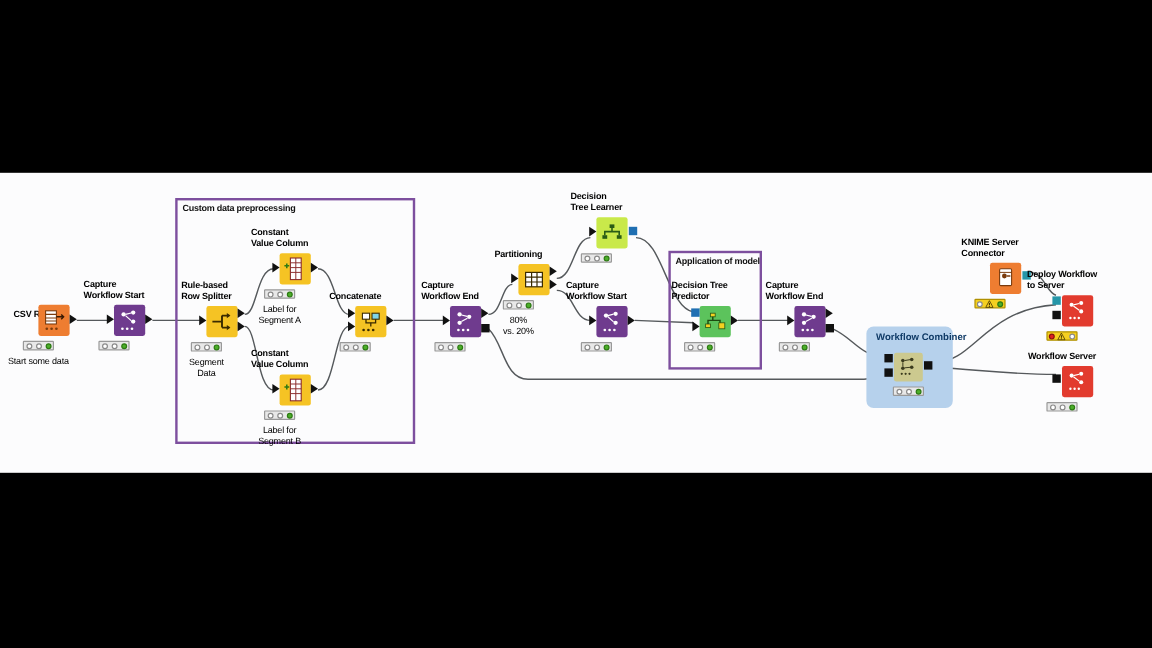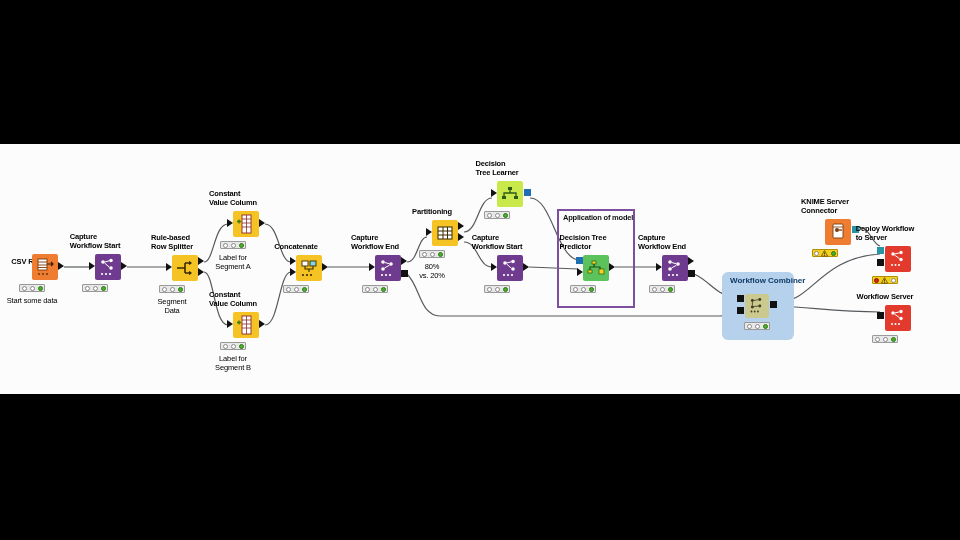--- a/index.html
+++ b/index.html
@@ -183,20 +183,23 @@
 
       <path class="wire" d="M 694 130 C 712 138 716 153 740 154"></path>
 
       <path class="wire" d="M 779 158 C 812 158 820 114 880 110"></path>
 
       <path class="wire" d="M 779 162 C 816 164 840 168 880 168"></path>
 
       <path class="wire" d="M 858 83 C 870 83 872 100 880 102"></path>
     </svg>
 
+    <div class="group-box" style="left:146px; top:21px; width:200px; height:205px; border-color:#7d4f9e;">
+      <span class="group-label">Custom data preprocessing</span>
+    </div>
 
     <div class="group-box" style="left:557px; top:65px; width:78px; height:99px; border-color:#7d4f9e;">
       <span class="group-label">Application of model</span>
     </div>
 
 
     <div class="annot-box" style="left:722px; top:128px; width:72px; height:68px; background:#b6d1ec;">
       <span class="annot-label">Workflow Combiner</span>
     </div>
 

